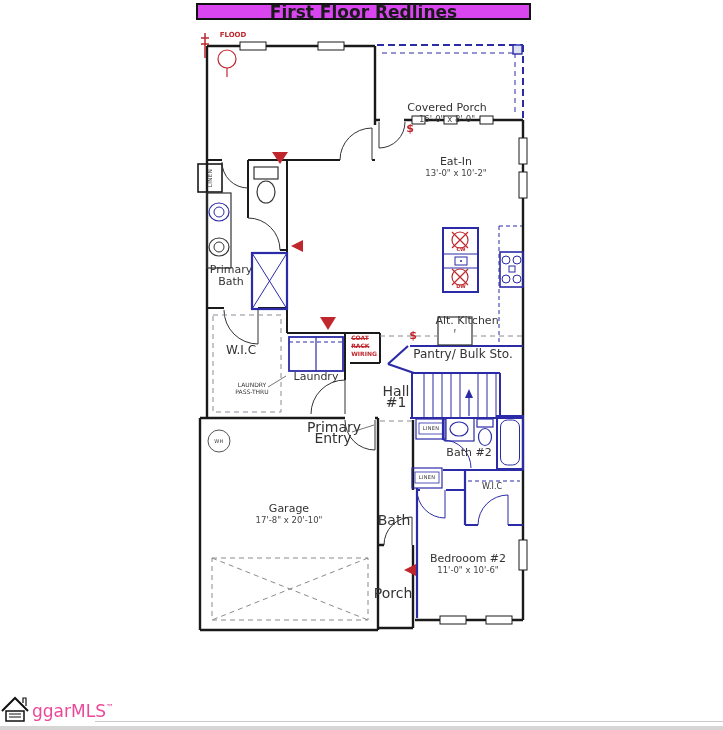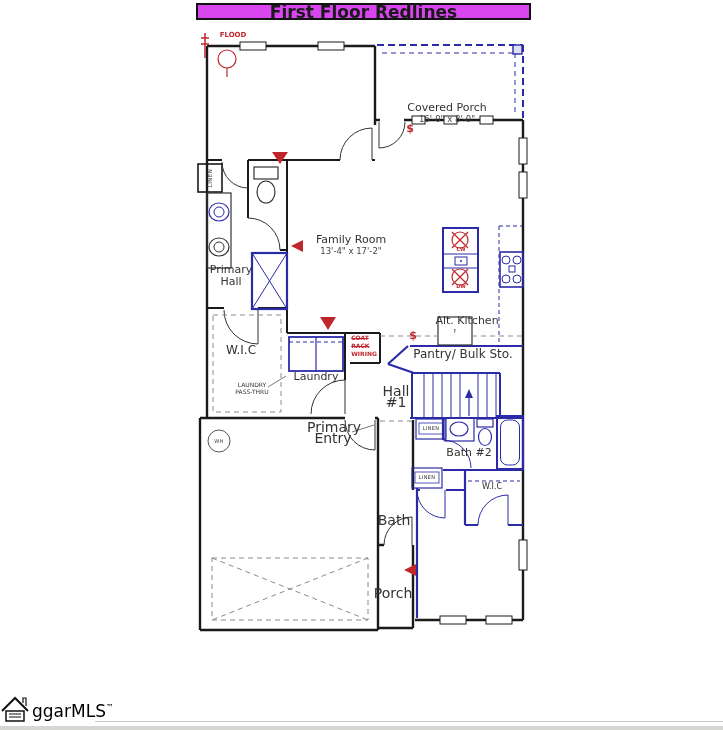--- a/index.html
+++ b/index.html
@@ -14,21 +14,21 @@
   .room-name.sm{font-size:14px;line-height:11px;}
   .room-dims{font-size:8.5px;line-height:10px;color:#444;}
   .tiny{font-size:6px;line-height:7px;color:#333;}
   .micro{font-size:5px;line-height:6px;color:#333;letter-spacing:.3px;}
   .center-xy{transform:translate(-50%,-50%);}
   .linen-v{transform:translate(-50%,-50%) rotate(-90deg);font-size:5.5px;letter-spacing:.4px;color:#333;}
   .redtxt{position:absolute;transform:translateX(-50%);color:#c0272d;font-weight:bold;text-align:left;}
   .strike{text-decoration:line-through;}
   .dollar{font-size:11px;}
   .logo{position:absolute;left:2px;top:696px;display:flex;align-items:flex-start;}
-  .logo-text{font-size:17px;color:#000000;margin-left:2px;line-height:24px;}
+  .logo-text{font-size:17px;color:#ec4899;margin-left:2px;line-height:24px;}
   .logo-tm{font-size:8px;vertical-align:super;}
   .bottombar{position:absolute;left:0;top:726px;width:723px;height:4px;background:#d6d6d4;}
   .hairline{position:absolute;left:95px;top:721px;width:628px;height:1px;background:#c9c9c9;}
 </style>
 </head>
 <body>
 
 <div id="stage">
 
   <div class="titlebar">
@@ -201,28 +201,28 @@
       <path d="M9,714 H21 M9,717 H21" stroke-width="1"></path>
     </g>
   </svg>
 
 
   <div class="lbl" style="left:447px;top:74px;width:130px;margin-top:28px;">
     <div class="room-name">Covered Porch</div>
     <div class="room-dims">16'-0" x 8'-0"</div>
   </div>
 
-
-  <div class="lbl" style="left:351px;top:234px;width:110px;">
-    <div class="room-name">Family Room</div>
-    <div class="room-dims">13'-4" x 17'-2"</div>
-  </div>
+  <div class="lbl" style="left:456px;top:156px;width:110px;">
+    <div class="room-name">Eat-In</div>
+    <div class="room-dims">13'-0" x 10'-2"</div>
+  </div>
+
 
   <div class="lbl" style="left:231px;top:264px;width:58px;">
-    <div class="room-name">Primary Hall</div>
+    <div class="room-name">Primary Bath</div>
   </div>
 
   <div class="lbl" style="left:241px;top:344px;width:60px;">
     <div class="room-name" style="font-size:12px;">W.I.C</div>
   </div>
 
   <div class="lbl tiny" style="left:252px;top:381px;width:50px;">
     <div>LAUNDRY</div>
     <div>PASS-THRU</div>
   </div>
@@ -248,21 +248,29 @@
   </div>
 
   <div class="lbl" style="left:469px;top:447px;width:70px;">
     <div class="room-name">Bath #2</div>
   </div>
 
   <div class="lbl" style="left:492px;top:481px;width:50px;">
     <div class="room-name" style="font-size:8px;">W.I.C</div>
   </div>
 
-
+  <div class="lbl" style="left:468px;top:553px;width:110px;">
+    <div class="room-name">Bedrooom #2</div>
+    <div class="room-dims">11'-0" x 10'-6"</div>
+  </div>
+
+  <div class="lbl" style="left:289px;top:503px;width:110px;">
+    <div class="room-name">Garage</div>
+    <div class="room-dims">17'-8" x 20'-10"</div>
+  </div>
 
   <div class="lbl" style="left:394px;top:515px;width:40px;">
     <div class="room-name sm">Bath</div>
   </div>
 
   <div class="lbl" style="left:393px;top:588px;width:44px;">
     <div class="room-name sm">Porch</div>
   </div>
 
   <div class="lbl linen-v" style="left:210px;top:178px;">LINEN</div>

